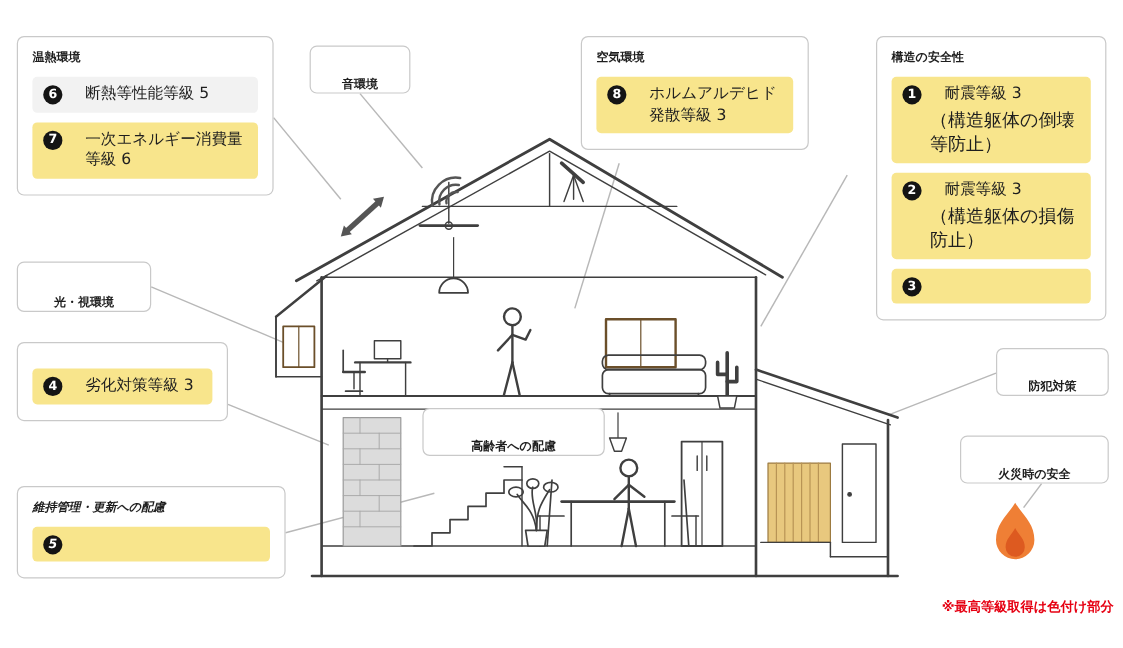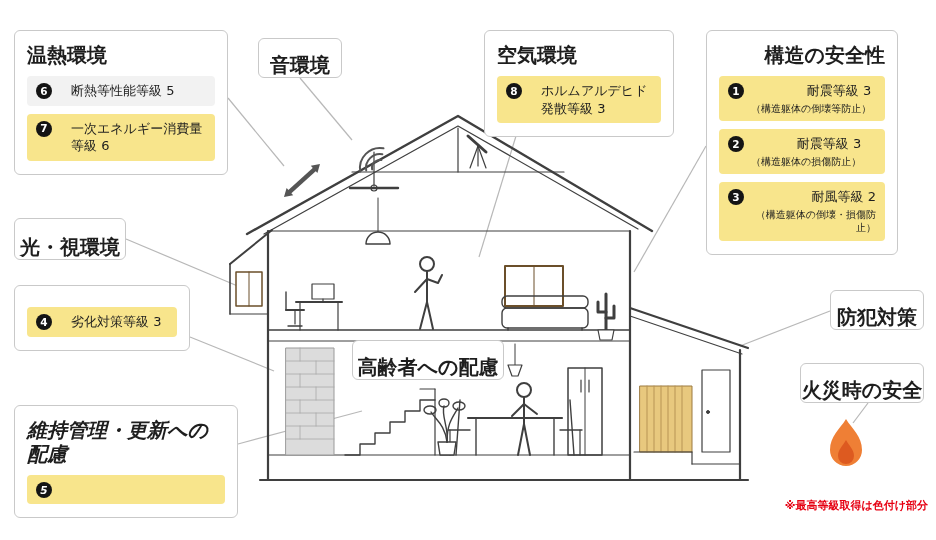--- a/index.html
+++ b/index.html
@@ -5,40 +5,40 @@
   html,body{margin:0;padding:0;background:#fff;}
   #stage{
     position:relative;width:936px;height:540px;background:#ffffff;overflow:hidden;
     font-family:"DejaVu Sans","Liberation Sans",sans-serif;color:#1e1e1e;
   }
   #art{position:absolute;left:0;top:0;width:936px;height:540px;}
   .box{
     position:absolute;background:#fff;border:1px solid #c9c9c9;border-radius:6px;
     padding:12px 12px 13px 12px;box-sizing:border-box;z-index:2;
   }
-  .box-title{font-size:20px;font-weight:700;line-height:1.2;}
+  .box-title{font-size:10px;font-weight:700;line-height:1.2;}
   .items{margin-top:9px;display:flex;flex-direction:column;gap:8px;}
   .item{
     display:flex;gap:7px;align-items:flex-start;padding:6px 9px;border-radius:4px;
     font-size:13px;line-height:1.35;
   }
   .item.highlight{background:#f8e58c;}
   .item.muted{background:#f2f2f2;}
   .badge{
     width:16px;height:16px;border-radius:50%;background:#141414;color:#fff;
     display:flex;align-items:center;justify-content:center;
     font-size:10.5px;font-weight:700;flex:0 0 16px;margin-top:1px;
   }
   .item-label{white-space:pre-line;padding-left:12px;}
-  .item-sub{font-size:10px;margin-top:2px;}
+  .item-sub{font-size:15px;margin-top:2px;}
   .small-box{display:flex;align-items:flex-end;justify-content:center;padding:0;}
   #box-thermal{left:14px;top:30px;width:214px;}
   #box-sound{left:258px;top:38px;width:84px;height:40px;}
   #box-air{left:484px;top:30px;width:190px;}
-  #box-structure{left:706px;top:30px;width:192px;text-align:right;}
+  #box-structure{left:730px;top:30px;width:192px;}
   #box-light{left:14px;top:218px;width:112px;height:42px;}
   #box-deterioration{left:14px;top:285px;width:176px;}
   #box-maintenance{left:14px;top:405px;width:224px;font-style:italic;}
   #box-elderly{left:352px;top:340px;width:152px;height:40px;}
   #box-security{left:830px;top:290px;width:94px;height:40px;}
   #box-fire{left:800px;top:363px;width:124px;height:40px;}
   #note{
     position:absolute;left:700px;top:498px;width:228px;text-align:right;
     color:#e60012;font-size:11px;font-weight:700;z-index:2;
   }
@@ -291,24 +291,20 @@
       </div>
       <div class="item highlight">
         <span class="badge">2</span>
         <span>
           <span class="item-label">耐震等級 3</span>
           <div class="item-sub">（構造躯体の損傷防止）</div>
         </span>
       </div>
       <div class="item highlight">
         <span class="badge">3</span>
-        <span>
-          <span class="item-label">耐風等級 2</span>
-          <div class="item-sub">（構造躯体の倒壊・損傷防止）</div>
-        </span>
       </div>
     </div>
   </div>
 
   <div class="box small-box" id="box-light">
     <div class="box-title">光・視環境</div>
   </div>
 
   <div class="box" id="box-deterioration">
     <div class="items">

